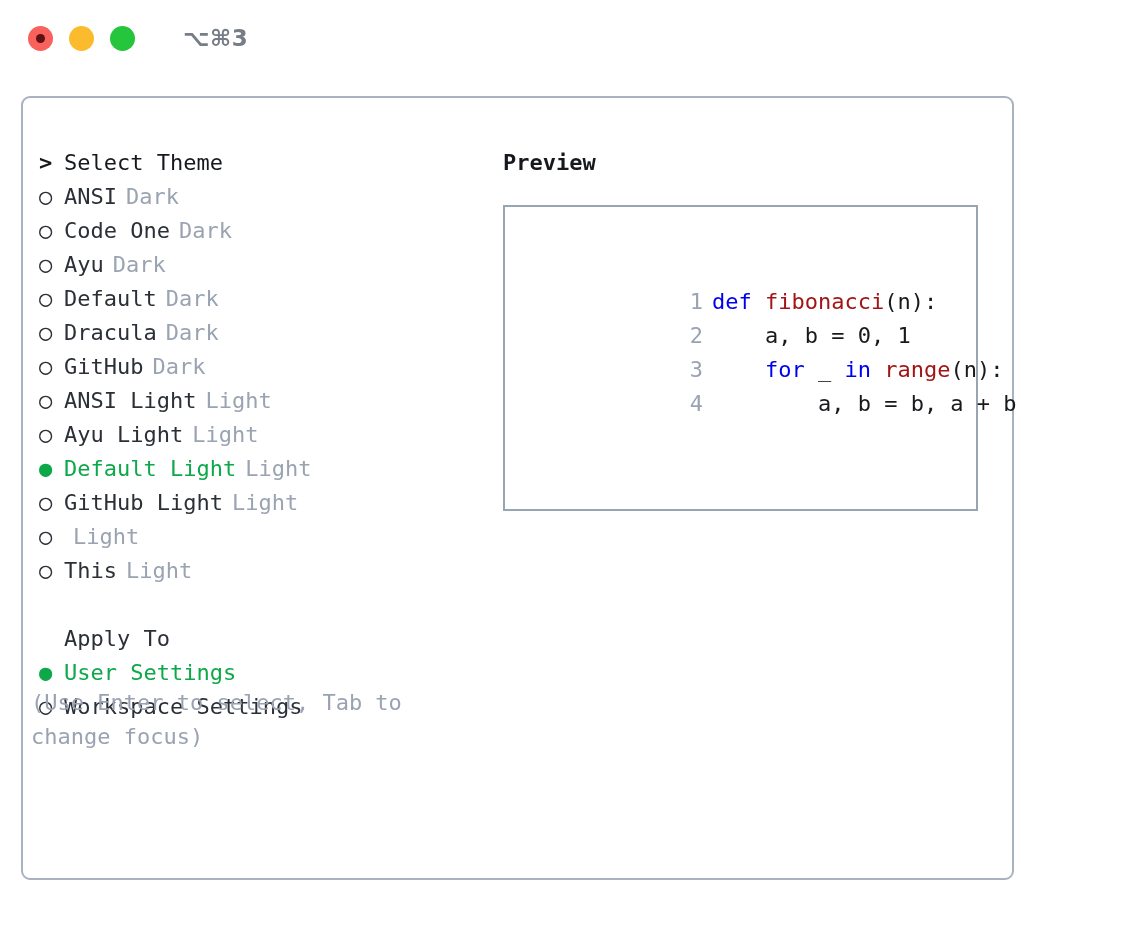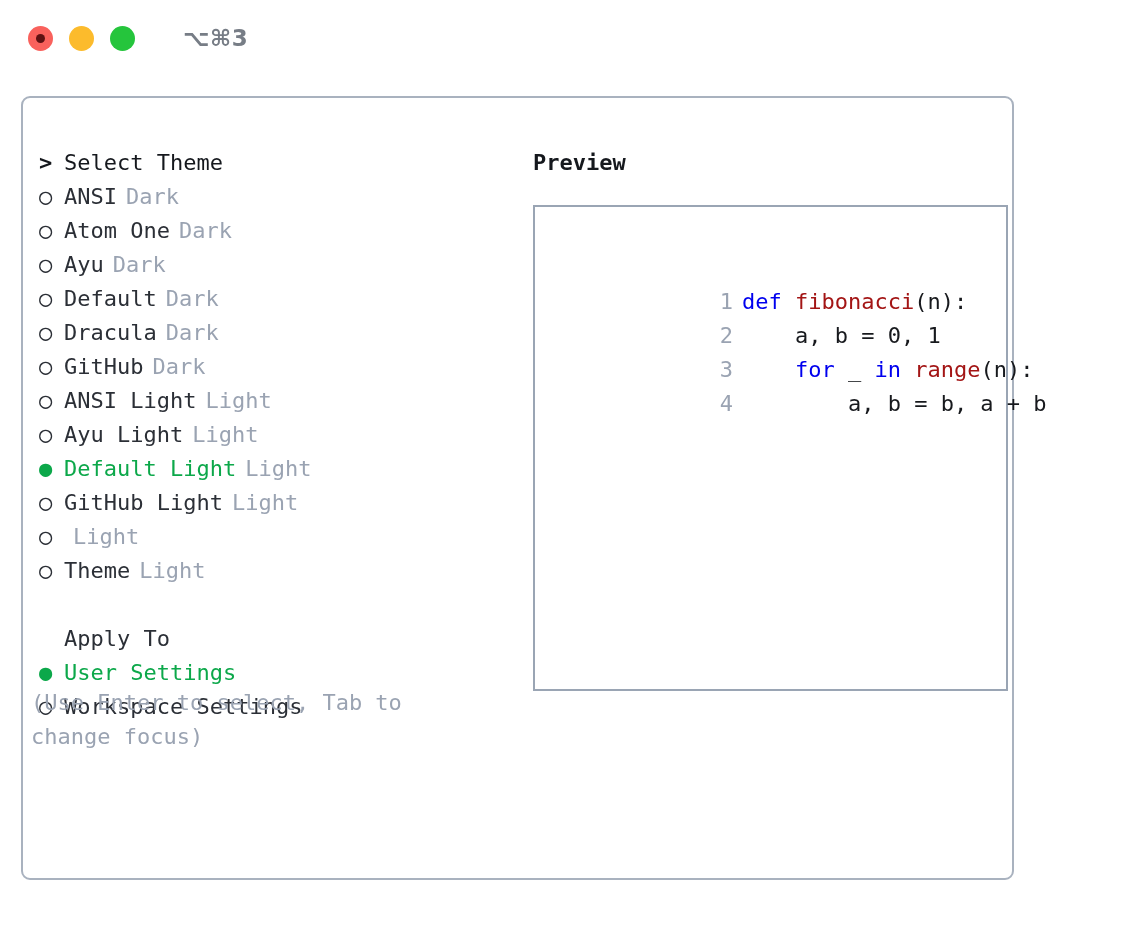--- a/index.html
+++ b/index.html
@@ -135,36 +135,36 @@
     top: 588px;
     width: 420px;
     font-size: 22px;
     line-height: 34px;
     color: #9aa3b2;
   }
 
   
   .preview {
     position: absolute;
-    left: 494px;
+    left: 464px;
     top: 48px;
     width: 480px;
     padding-left: 16px;
   }
   .preview-title {
     font-size: 22px;
     font-weight: bold;
     color: #15181d;
     line-height: 34px;
     height: 34px;
   }
   .code-box {
     margin-top: 25px;
     width: 475px;
-    height: 486px;
+    height: 306px;
     border: 2px solid #9aa5b4;
     box-sizing: border-box;
     background: #ffffff;
     padding: 44px 0 0 0;
   }
   .code-line {
     font-size: 22px;
     line-height: 34px;
     height: 34px;
     white-space: pre;
@@ -210,21 +210,21 @@
         </div>
 
         <div class="row">
           <span class="marker">○</span>
           <span class="label">ANSI</span>
           <span class="tag">Dark</span>
         </div>
 
         <div class="row">
           <span class="marker">○</span>
-          <span class="label">Atom One</span>
+          <span class="label">Code One</span>
           <span class="tag">Dark</span>
         </div>
 
         <div class="row">
           <span class="marker">○</span>
           <span class="label">Ayu</span>
           <span class="tag">Dark</span>
         </div>
 
         <div class="row">
@@ -269,21 +269,21 @@
           <span class="tag">Light</span>
         </div>
 
         <div class="row">
           <span class="marker">○</span>
           <span class="tag">Light</span>
         </div>
 
         <div class="row">
           <span class="marker">○</span>
-          <span class="label">Theme</span>
+          <span class="label">This</span>
           <span class="tag">Light</span>
         </div>
 
         <div class="spacer"></div>
 
         <div class="row section-title">
           <span class="marker">○</span>
           <span class="label">Apply To</span>
         </div>
 

